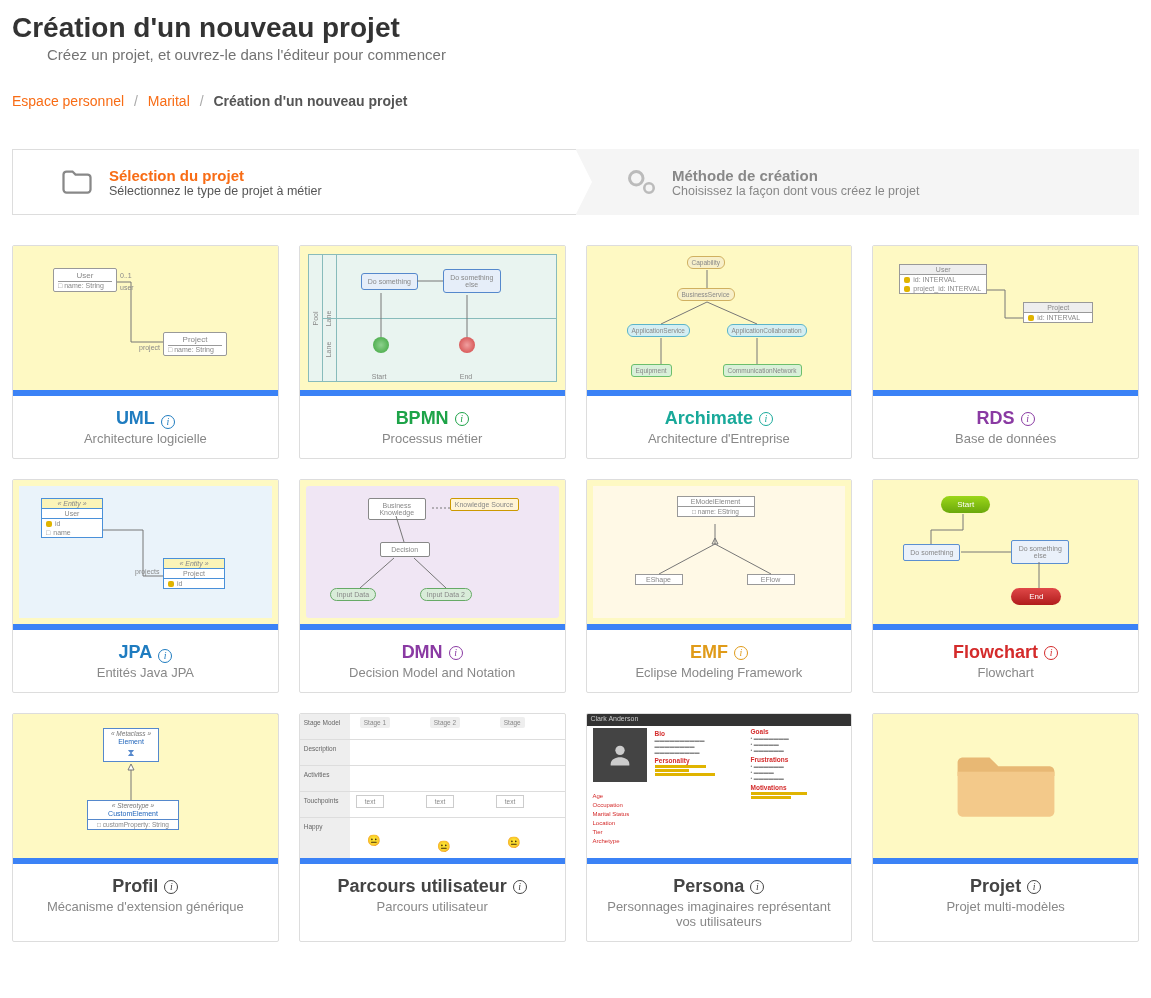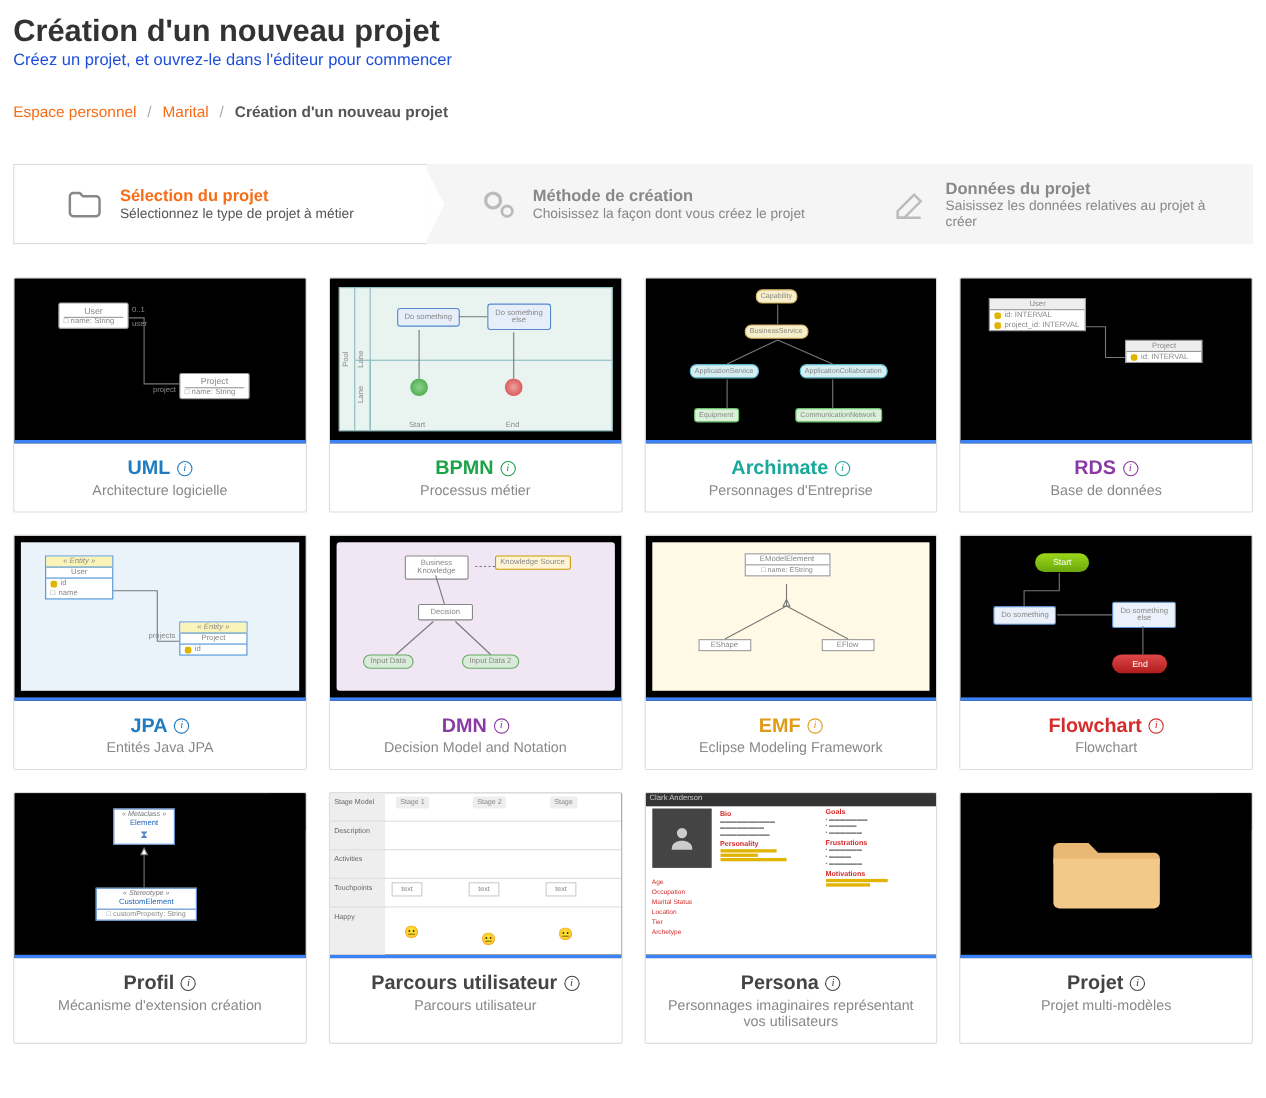--- a/index.html
+++ b/index.html
@@ -1,19 +1,19 @@
 <!DOCTYPE html>
 <html><head>
 <meta charset="utf-8">
 <style>
 * { box-sizing: border-box; margin: 0; padding: 0; }
 body { font-family: "Segoe UI", Arial, sans-serif; background: #fff; color: #333; width: 1151px; }
 .container { padding: 12px; }
 h1 { font-size: 28px; font-weight: 600; color: #333; margin-bottom: 2px; }
-.subtitle { font-size: 15px; color: #1d4ed8; margin-bottom: 20px; }
+.subtitle { font-size: 15px; color: #737373; margin-bottom: 20px; margin-left: 35px; }
 .breadcrumb { font-size: 14px; margin-bottom: 30px; padding: 10px 0;}
 .breadcrumb a { color: #f86c15; text-decoration: none; }
 .breadcrumb .sep { color: #aaa; margin: 0 6px; }
 .breadcrumb .current { color: #555; font-weight: 600; }
 
 .wizard { display: flex; margin-bottom: 30px; }
 .wiz-step { flex: 1; display: flex; align-items: center; padding: 14px 20px 14px 46px; background: #f5f5f5; position: relative; }
 .wiz-step.active { background: #fff; border: 1px solid #ddd; border-right: none; }
 .wiz-step.active::after { content:""; position:absolute; right:-16px; top:50%; transform: translateY(-50%); border-left: 16px solid #fff; border-top: 32px solid transparent; border-bottom: 32px solid transparent; z-index:2; }
 .wiz-step:not(.active):not(:last-child)::after { content:""; position:absolute; right:-16px; top:50%; transform: translateY(-50%); border-left: 16px solid #f5f5f5; border-top: 32px solid transparent; border-bottom: 32px solid transparent; z-index:2; }
@@ -21,26 +21,26 @@
 .wiz-icon svg { width:100%; height:100%; }
 .wiz-title { font-size: 15px; font-weight: 600; color: #888; }
 .wiz-step.active .wiz-title { color: #f86c15; }
 .wiz-sub { font-size: 12.5px; color: #888; }
 .wiz-step.active .wiz-sub { color: #555; }
 .wiz-step.active .wiz-icon { color:#888; }
 .wiz-step:not(.active) .wiz-icon { color:#bbb; }
 
 .grid { display: grid; grid-template-columns: repeat(4, 1fr); gap: 20px; }
 .card { border: 1px solid #ddd; border-radius: 2px; cursor: pointer; position: relative; overflow: hidden; display:flex; flex-direction:column;}
-.card-preview { height: 150px; background: #000000; border-bottom: 3px solid #3b82f6; display:flex; align-items:center; justify-content:center; font-size:10px; color:#888; position:relative; overflow:hidden;}
+.card-preview { height: 150px; background: #fef9c3; border-bottom: 6px solid #3b82f6; display:flex; align-items:center; justify-content:center; font-size:10px; color:#888; position:relative; overflow:hidden;}
 .card-body { padding: 12px; text-align: center; }
 .card-title { font-size: 18px; font-weight: 600; display:inline-flex; align-items:center; gap:6px; justify-content:center;}
 .card-desc { font-size: 13px; color: #888; margin-top: 2px; }
 .info-icon { width: 14px; height: 14px; border: 1px solid currentColor; border-radius: 50%; font-size: 10px; line-height: 12px; display:inline-block; font-weight:normal; font-style: italic; font-family: serif;}
-.c-blue { color: #1f7cc0; } .c-green { color: #1da348; } .c-teal { color: #19a99a; text-align: center; } .c-purple { color: #8a3aa3; }
+.c-blue { color: #1f7cc0; align-items: flex-end; } .c-green { color: #1da348; } .c-teal { color: #19a99a; text-align: center; } .c-purple { color: #8a3aa3; }
 .c-orange { color: #e09b19; } .c-red { color: #d42b2b; } .c-dark { color: #444; }
 
 .lock-badge { position:absolute; top:0; right:0; width:0; height:0; border-top: 34px solid #888; border-left: 34px solid transparent; }
 .lock-badge::after { content:""; position:absolute; top:-30px; right:4px; width:10px; height:8px; border:1.5px solid #fff; border-radius:2px; }
 .lock-badge::before { content:""; position:absolute; top:-33px; right:6px; width:6px; height:6px; border:1.5px solid #fff; border-bottom:none; border-radius: 4px 4px 0 0;}
 
 
 .dg-box { position:absolute; border:1px solid #999; background:#fff; font-size:8px; padding:2px 4px; border-radius:2px; }
 
 
@@ -143,32 +143,20 @@
       <span class="wiz-icon">
         <svg viewBox="0 0 24 24" fill="currentColor">
             <path d="M9.5 4a5.5 5.5 0 1 0 0 11 5.5 5.5 0 0 0 0-11zm0 2a3.5 3.5 0 1 1 0 7 3.5 3.5 0 0 1 0-7zM18 12a4 4 0 1 0 0 8 4 4 0 0 0 0-8zm0 1.7a2.3 2.3 0 1 1 0 4.6 2.3 2.3 0 0 1 0-4.6z"></path>
           </svg>
       </span>
       <div>
         <div class="wiz-title">Méthode de création</div>
         <div class="wiz-sub">Choisissez la façon dont vous créez le projet</div>
       </div>
     </div>
-    <div class="wiz-step">
-      <span class="wiz-icon">
-        <svg viewBox="0 0 24 24" fill="none" stroke="currentColor" stroke-width="1.5">
-            <path d="M4 16v4h4l10-10-4-4L4 16zM14 6l4 4"></path>
-            <path d="M4 20h14"></path>
-          </svg>
-      </span>
-      <div>
-        <div class="wiz-title">Données du projet</div>
-        <div class="wiz-sub">Saisissez les données relatives au projet à créer</div>
-      </div>
-    </div>
   </div>
 
   <div class="grid">
 
     <div class="card">
       <div class="card-preview">
         <div class="dg-box" style="top:22px;left:40px;width:64px;">
           <div style="border-bottom:1px solid #999;text-align:center;padding-bottom:1px;">User</div>
           <div style="font-size:7px;">□ <span>name: String</span></div>
         </div>
@@ -239,21 +227,21 @@
             <line x1="120" y1="56" x2="170" y2="78"></line>
           <line x1="74" y1="92" x2="74" y2="118"></line>
             <line x1="170" y1="92" x2="170" y2="118"></line>
         </svg>
       </div>
       <div class="card-body">
         <div class="card-title c-teal">
             <span>Archimate</span>
             <span class="info-icon">i</span>
           </div>
-        <div class="card-desc">Personnages d'Entreprise</div>
+        <div class="card-desc">Architecture d'Entreprise</div>
       </div>
     </div>
 
     <div class="card">
       <div class="card-preview">
         <div class="rds-box" style="top:18px;left:26px;width:88px;">
           <div class="rds-head">User</div>
           <div class="rds-row">
               <span class="key"></span>
               <span>id: INTERVAL</span>
@@ -407,21 +395,21 @@
         <svg style="position:absolute;inset:0;width:100%;height:100%;">
             <line x1="118" y1="52" x2="118" y2="86"></line>
             <path d="M115 56 L118 50 L121 56 Z" fill="#fff" stroke="#777"></path>
           </svg>
       </div>
       <div class="card-body">
         <div class="card-title c-dark">
             <span>Profil</span>
             <span class="info-icon">i</span>
           </div>
-        <div class="card-desc">Mécanisme d'extension création</div>
+        <div class="card-desc">Mécanisme d'extension générique</div>
       </div>
     </div>
 
     <div class="card">
       <div class="lock-badge"></div>
       <div class="card-preview">
         <div class="parc-bg"></div>
         <div class="parc-side"></div>
         <div class="parc-row" style="top:0;">
             <span class="parc-label">Stage Model</span>

